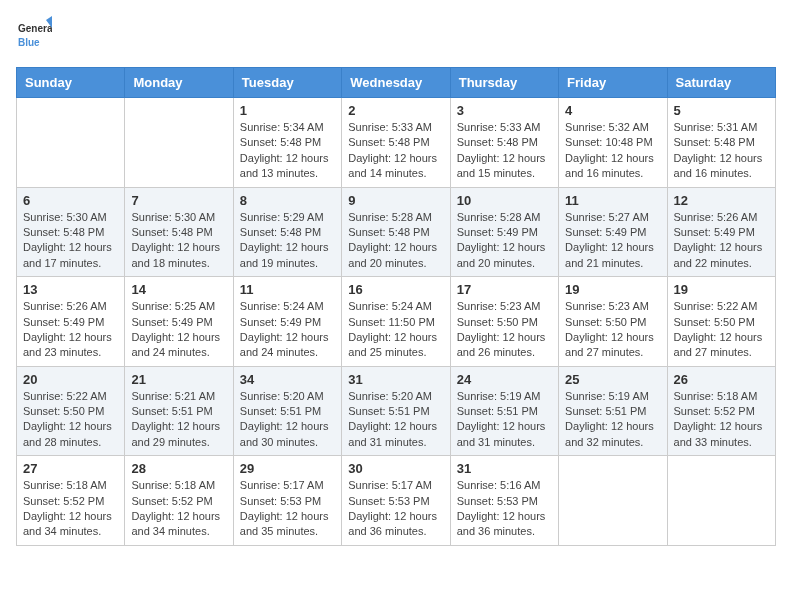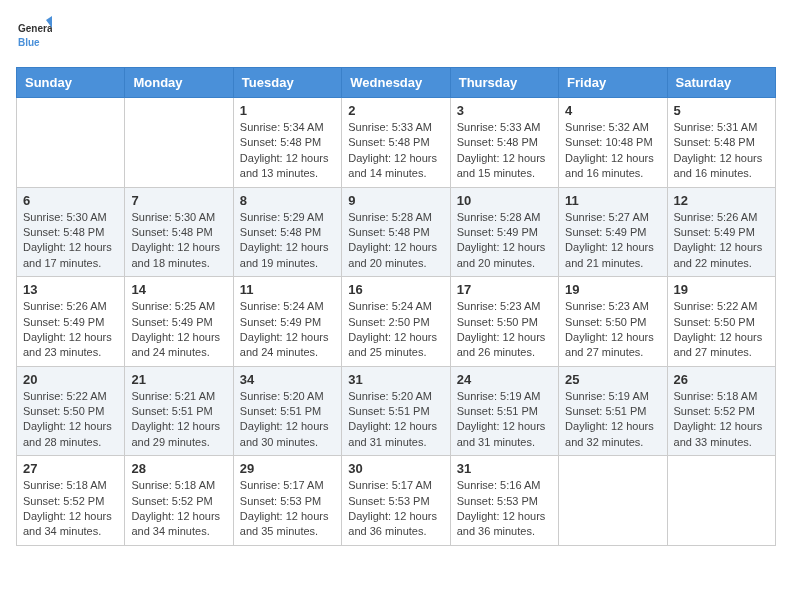--- a/index.html
+++ b/index.html
@@ -206,21 +206,21 @@
         </td>
         <td>
           <span class="day-number">11</span>
           <div class="day-info">Sunrise: 5:24 AM
 Sunset: 5:49 PM
 Daylight: 12 hours and 24 minutes.</div>
         </td>
         <td>
           <span class="day-number">16</span>
           <div class="day-info">Sunrise: 5:24 AM
-Sunset: 2:50 PM
+Sunset: 11:50 PM
 Daylight: 12 hours and 25 minutes.</div>
         </td>
         <td>
           <span class="day-number">17</span>
           <div class="day-info">Sunrise: 5:23 AM
 Sunset: 5:50 PM
 Daylight: 12 hours and 26 minutes.</div>
         </td>
         <td>
           <span class="day-number">19</span>

